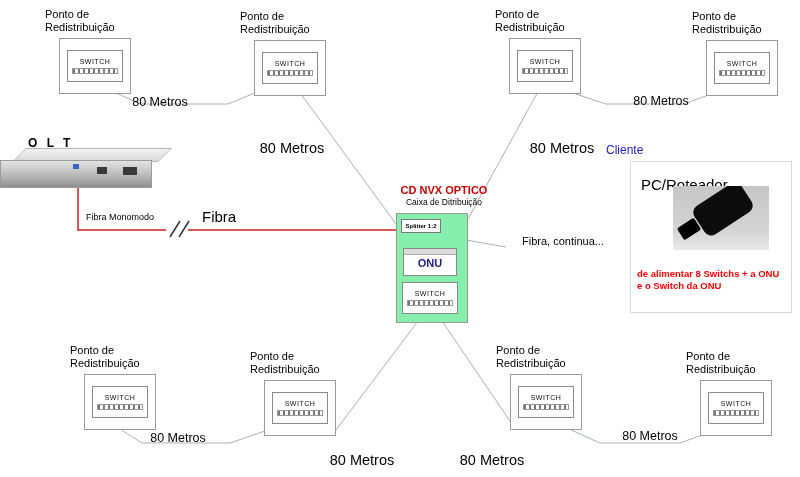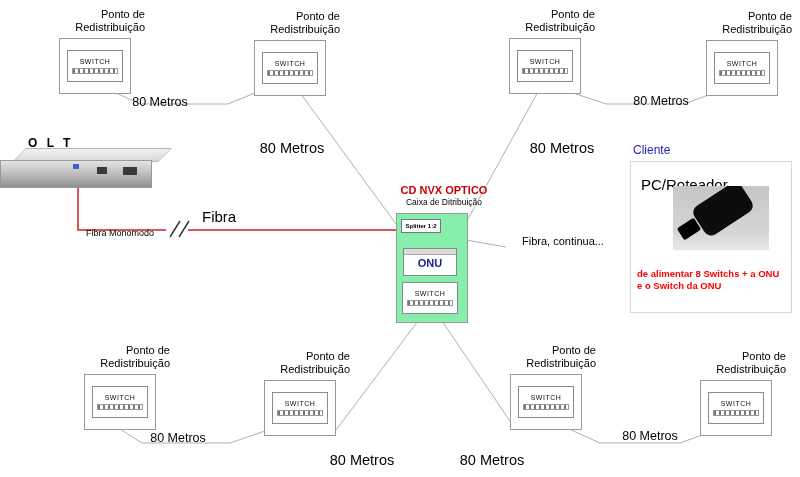--- a/index.html
+++ b/index.html
@@ -9,21 +9,21 @@
   }
 
   
   svg.overlay { position:absolute; left:0; top:0; pointer-events:none; }
   .ln     { stroke:#aab0b8; stroke-width:1; fill:none; }
   .fiber  { stroke:#cc2222; stroke-width:1.5; fill:none; }
   .orange { stroke:#e07820; stroke-width:1; fill:none; }
   .slash  { stroke:#333; stroke-width:1.5; }
 
   
-  .ponto { position:absolute; width:100px; text-align:right; }
+  .ponto { position:absolute; width:100px; text-align:left; }
   .ponto-label { font-size:11px; line-height:1.18; margin-bottom:4px; }
   .ponto-box { width:70px; height:54px; margin:0 auto; border:1px solid #9a9a9a;
                background:#fff; display:flex; align-items:center; justify-content:center; }
 
   
   .switch { width:54px; height:30px; border:1px solid #8a8a8a; background:#fff;
             display:flex; flex-direction:column; align-items:center; justify-content:center; gap:3px; }
   .sw-label { font-size:7px; letter-spacing:0.5px; color:#111; }
   .sw-ports { width:46px; height:6px; border:1px solid #999; box-sizing:border-box;
               background:repeating-linear-gradient(90deg,#777 0 2px,#fff 2px 5px); }
@@ -193,39 +193,39 @@
   <div class="olt-label" style="left:28px;top:136px">O L T</div>
   <div class="olt" style="left:0;top:148px;width:160px;height:44px">
     <div class="olt-top"></div>
     <div class="olt-front">
       <span class="olt-port blue" style="left:72px;top:3px;width:6px;height:5px"></span>
       <span class="olt-port" style="left:96px;top:6px;width:10px;height:7px"></span>
       <span class="olt-port" style="left:122px;top:6px;width:14px;height:8px"></span>
     </div>
   </div>
 
-  <div class="fibra-mono" style="left:86px;top:228px">Fibra Monomodo</div>
+  <div class="fibra-mono" style="left:86px;top:212px">Fibra Monomodo</div>
   <div class="fibra-big" style="left:202px;top:208px">Fibra</div>
   <div class="fibra-cont" style="left:511px;top:235px">Fibra, continua...</div>
 
   <div class="cd-title" style="left:396px;top:184px">CD NVX OPTICO</div>
   <div class="cd-sub" style="left:396px;top:197px">Caixa de Ditribuição</div>
   <div class="cd-box" style="left:396px;top:213px">
     <div class="splitter" style="left:4px;top:5px;width:38px;height:12px">Splitter 1:2</div>
     <div class="onu" style="left:6px;top:34px;width:52px;height:26px">
       <div class="onu-strip"></div>
       <div class="onu-label">ONU</div>
     </div>
     <div class="switch" style="position:absolute;left:5px;top:68px">
       <div class="sw-label">SWITCH</div>
       <div class="sw-ports"></div>
     </div>
   </div>
 
-  <div class="cliente-title" style="left:633px;top:143px">Cliente</div>
+  <div class="cliente-title" style="left:606px;top:143px">Cliente</div>
   <div class="cliente-box" style="left:630px;top:161px">
     <div class="pc-label">PC/Roteador</div>
     <div class="photo">
       <div class="adp-body"></div>
       <div class="adp-plug"></div>
     </div>
     <div class="note">
       <div>de alimentar 8 Switchs + a ONU</div>
       <div>e o Switch da ONU</div>
     </div>

